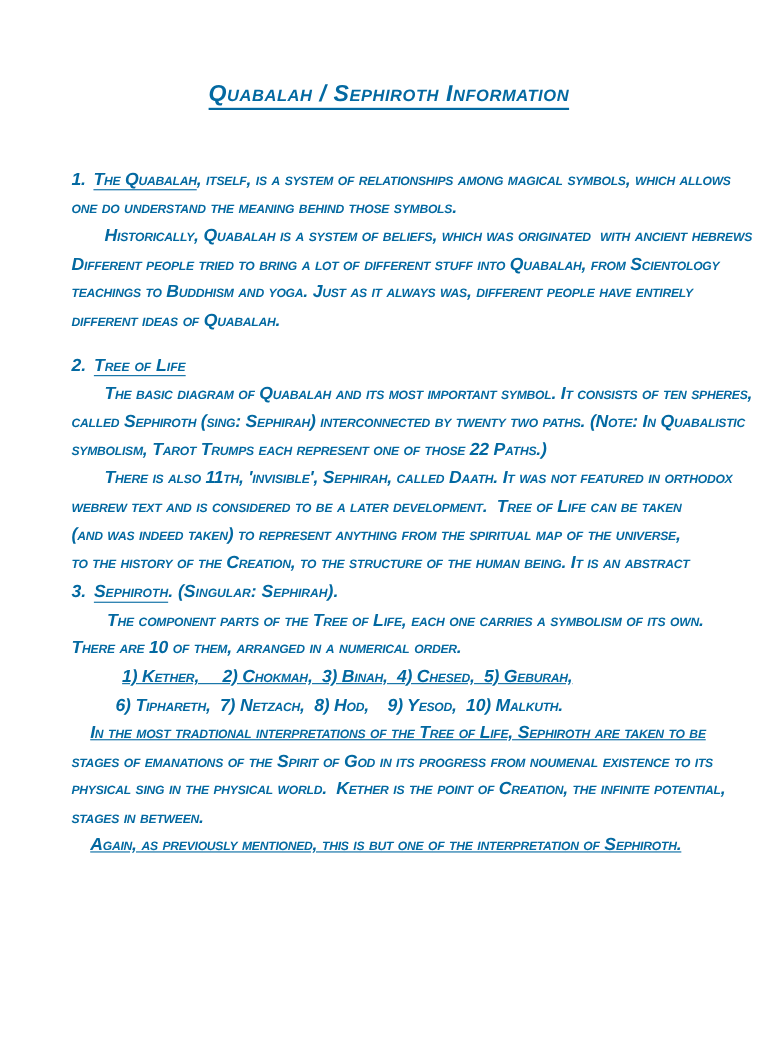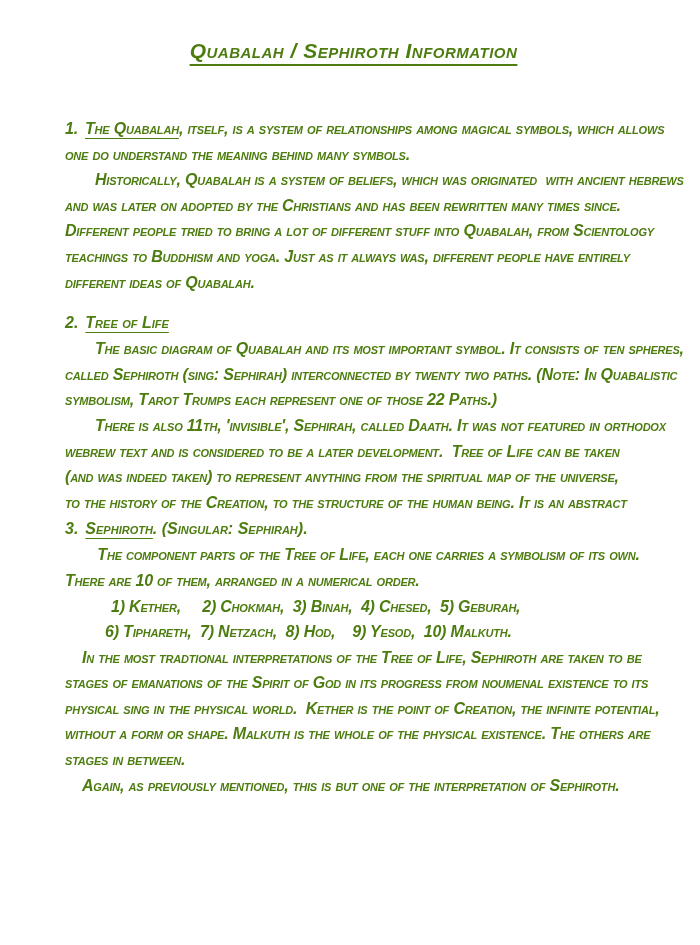--- a/index.html
+++ b/index.html
@@ -3,23 +3,23 @@
 <meta charset="utf-8">
 <style>
   html, body { margin: 0; padding: 0; background: #ffffff; }
 
   .page {
     position: relative;
     width: 700px;
     height: 878px;
     box-sizing: border-box;
     background: #ffffff;
-    padding: 36px 58px 0 65px;
+    padding: 71px 58px 0 65px;
     font-family: "Liberation Sans", sans-serif;
-    color: #4d7c0f;
+    color: #0369a1;
     overflow: hidden;
   }
 
   
   .title {
     margin: 0 0 50px 0;
     text-align: center;
     font-size: 21px;
     line-height: 30px;
     font-weight: 700;
@@ -54,38 +54,37 @@
     text-underline-offset: 4px;
     text-decoration-thickness: 1.3px;
   }
 
   .sec-num { margin-right: 7px; }
 
   #sec2 { margin-top: 14px; }
   #sec3 { }
 
   .ind-a { padding-left: 30px; text-align: center; }  
-  .ind-b { padding-left: 17px; }  
-  .ind-c { padding-left: 46px; }  
+  .ind-b { padding-left: 17px; text-decoration: underline; }  
+  .ind-c { padding-left: 46px; text-decoration: underline; }  
   .ind-d { padding-left: 40px; }  
 </style>
 </head>
 <body>
 
 <div class="page">
 
   <h1 class="title">
     <span class="u">Quabalah / Sephiroth Information</span>
   </h1>
 
   <section id="sec1">
     <div class="line"><span class="sec-num">1.</span><span class="u">The Quabalah</span><span>, itself, is a system of relationships among magical symbols, which allows</span></div>
-    <div class="line">one do understand the meaning behind many symbols.</div>
+    <div class="line">one do understand the meaning behind those symbols.</div>
     <div class="line ind-a">Historically, Quabalah is a system of beliefs, which was originated  with ancient hebrews</div>
-    <div class="line">and was later on adopted by the Christians and has been rewritten many times since.</div>
     <div class="line">Different people tried to bring a lot of different stuff into Quabalah, from Scientology</div>
     <div class="line">teachings to Buddhism and yoga. Just as it always was, different people have entirely</div>
     <div class="line">different ideas of Quabalah.</div>
   </section>
 
   <section id="sec2">
     <div class="line sec-heading"><span class="sec-num">2.</span><span class="u">Tree of Life</span><span></span></div>
     <div class="line ind-a">The basic diagram of Quabalah and its most important symbol. It consists of ten spheres,</div>
     <div class="line">called Sephiroth (sing: Sephirah) interconnected by twenty two paths. (Note: In Quabalistic</div>
     <div class="line">symbolism, Tarot Trumps each represent one of those 22 Paths.)</div>
@@ -97,18 +96,17 @@
 
   <section id="sec3">
     <div class="line sec-heading"><span class="sec-num">3.</span><span class="u">Sephiroth</span><span>. (Singular: Sephirah).</span></div>
     <div class="line ind-a">The component parts of the Tree of Life, each one carries a symbolism of its own.</div>
     <div class="line">There are 10 of them, arranged in a numerical order.</div>
     <div class="line ind-c">1) Kether,     2) Chokmah,  3) Binah,  4) Chesed,  5) Geburah,</div>
     <div class="line ind-d">6) Tiphareth,  7) Netzach,  8) Hod,    9) Yesod,  10) Malkuth.</div>
     <div class="line ind-b">In the most tradtional interpretations of the Tree of Life, Sephiroth are taken to be</div>
     <div class="line">stages of emanations of the Spirit of God in its progress from noumenal existence to its</div>
     <div class="line">physical sing in the physical world.  Kether is the point of Creation, the infinite potential,</div>
-    <div class="line">without a form or shape. Malkuth is the whole of the physical existence. The others are</div>
     <div class="line">stages in between.</div>
     <div class="line ind-b">Again, as previously mentioned, this is but one of the interpretation of Sephiroth.</div>
   </section>
 
 </div>
 
 </body></html>

